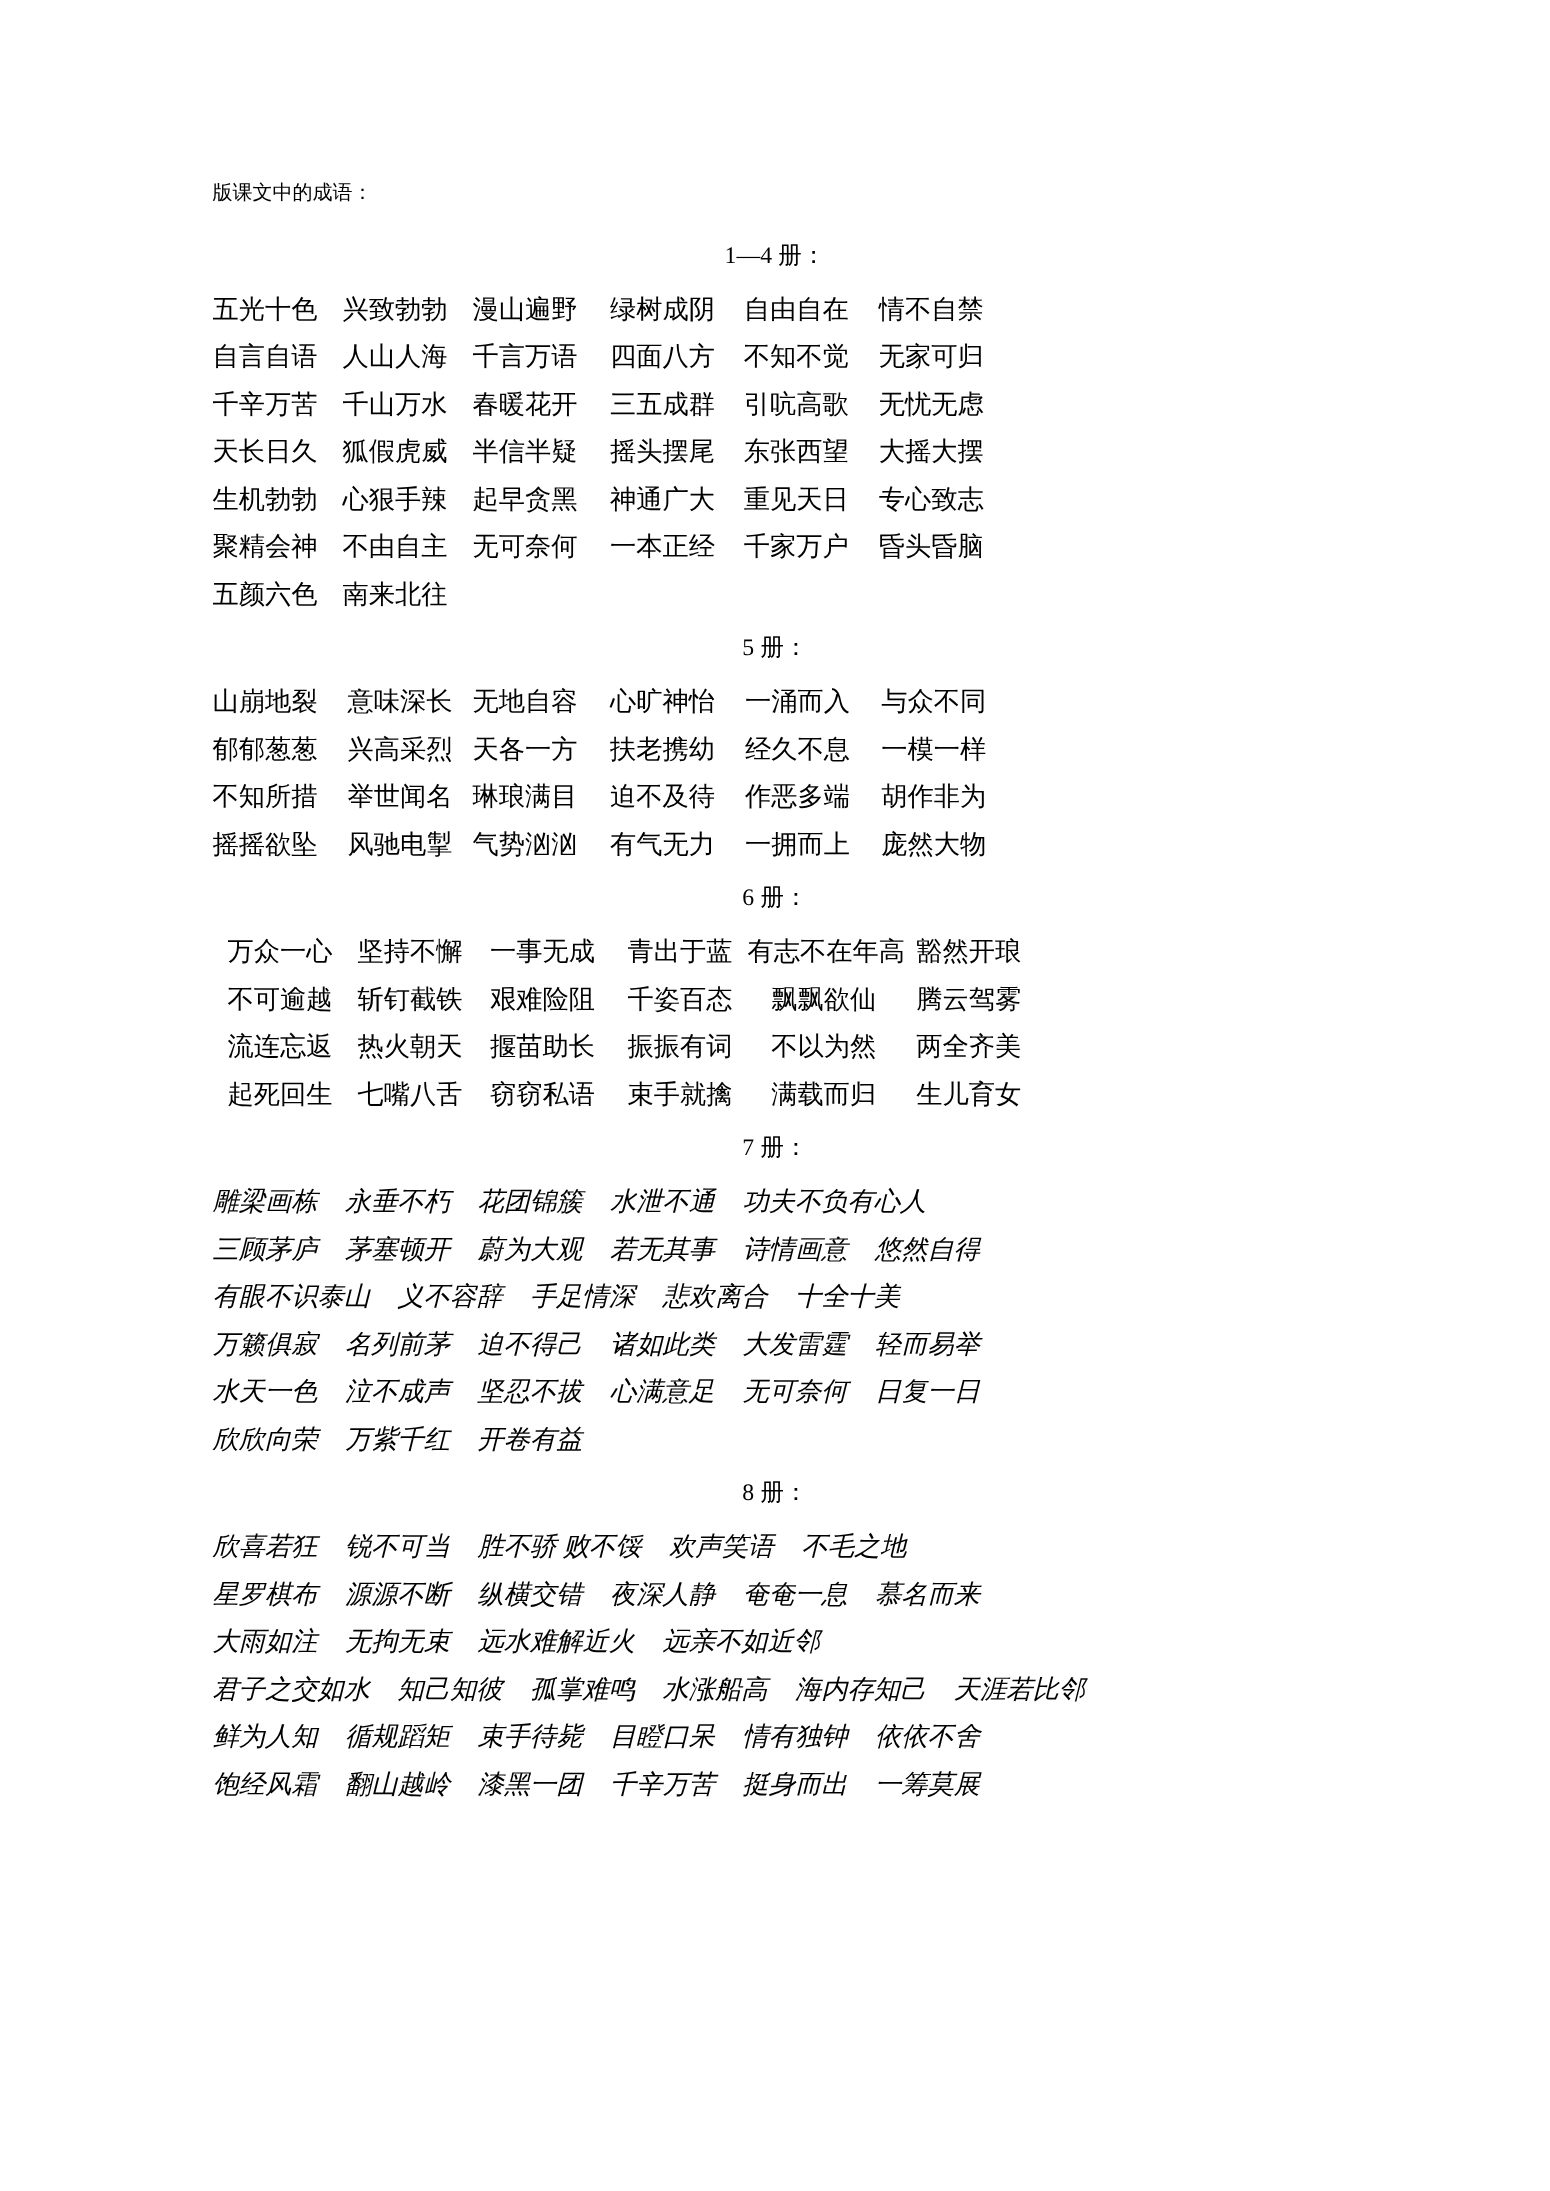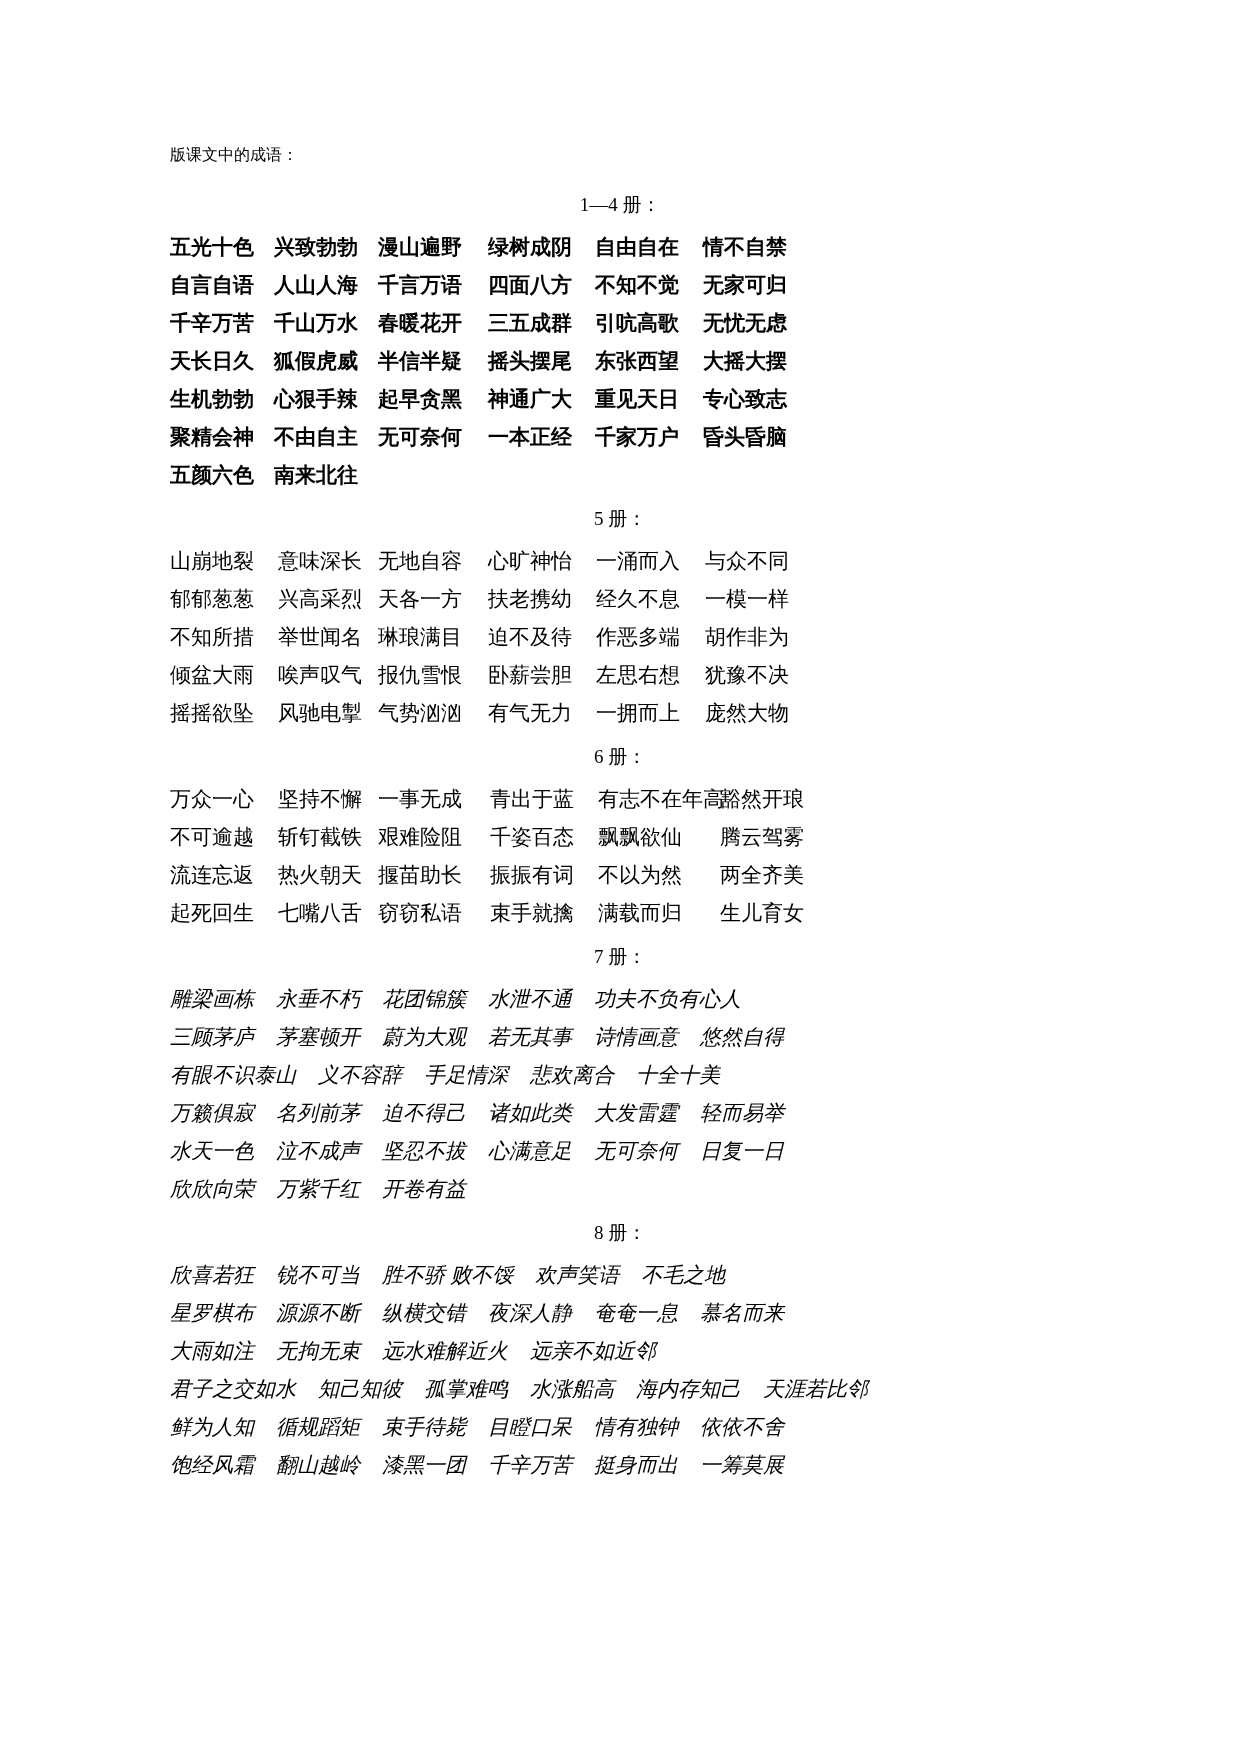--- a/index.html
+++ b/index.html
@@ -34,37 +34,37 @@
   .idiom-row {
     display: flex;
     font-size: 21px;
     line-height: 38px;
     white-space: nowrap;
   }
   .idiom-cell {
     display: inline-block;
   }
   
-  .grid-a .idiom-cell { width: 104px; font-weight: bold; }
+  .grid-a .idiom-cell { width: 104px; }
   .grid-a .idiom-cell:nth-child(1) { width: 104px; }
   .grid-a .idiom-cell:nth-child(2) { width: 104px; }
   .grid-a .idiom-cell:nth-child(3) { width: 110px; }
   .grid-a .idiom-cell:nth-child(4) { width: 107px; }
   .grid-a .idiom-cell:nth-child(5) { width: 108px; }
   .grid-a .idiom-cell:nth-child(6) { width: 110px; }
 
   .grid-b .idiom-cell { width: 108px; }
   .grid-b .idiom-cell:nth-child(1) { width: 108px; }
   .grid-b .idiom-cell:nth-child(2) { width: 100px; }
   .grid-b .idiom-cell:nth-child(3) { width: 110px; }
   .grid-b .idiom-cell:nth-child(4) { width: 108px; }
   .grid-b .idiom-cell:nth-child(5) { width: 109px; }
   .grid-b .idiom-cell:nth-child(6) { width: 110px; }
 
-  .grid-c .idiom-cell { width: 108px; }
+  .grid-c .idiom-cell { width: 108px; text-align: center; }
   .grid-c .idiom-cell:nth-child(1) { width: 108px; }
   .grid-c .idiom-cell:nth-child(2) { width: 100px; }
   .grid-c .idiom-cell:nth-child(3) { width: 112px; }
   .grid-c .idiom-cell:nth-child(4) { width: 108px; }
   .grid-c .idiom-cell:nth-child(5) { width: 122px; }
   .grid-c .idiom-cell:nth-child(6) { width: 110px; }
 
   .grid-free .idiom-cell {
     width: auto;
     margin-right: 22px;
@@ -153,28 +153,20 @@
         </div>
         <div class="idiom-row">
           <span class="idiom-cell">不知所措</span>
           <span class="idiom-cell">举世闻名</span>
           <span class="idiom-cell">琳琅满目</span>
           <span class="idiom-cell">迫不及待</span>
           <span class="idiom-cell">作恶多端</span>
           <span class="idiom-cell">胡作非为</span>
         </div>
         <div class="idiom-row">
-          <span class="idiom-cell">倾盆大雨</span>
-          <span class="idiom-cell">唉声叹气</span>
-          <span class="idiom-cell">报仇雪恨</span>
-          <span class="idiom-cell">卧薪尝胆</span>
-          <span class="idiom-cell">左思右想</span>
-          <span class="idiom-cell">犹豫不决</span>
-        </div>
-        <div class="idiom-row">
           <span class="idiom-cell">摇摇欲坠</span>
           <span class="idiom-cell">风驰电掣</span>
           <span class="idiom-cell">气势汹汹</span>
           <span class="idiom-cell">有气无力</span>
           <span class="idiom-cell">一拥而上</span>
           <span class="idiom-cell">庞然大物</span>
         </div>
       </div>
       <div class="section grid-c">
         <div class="section-heading">6 册：</div>

